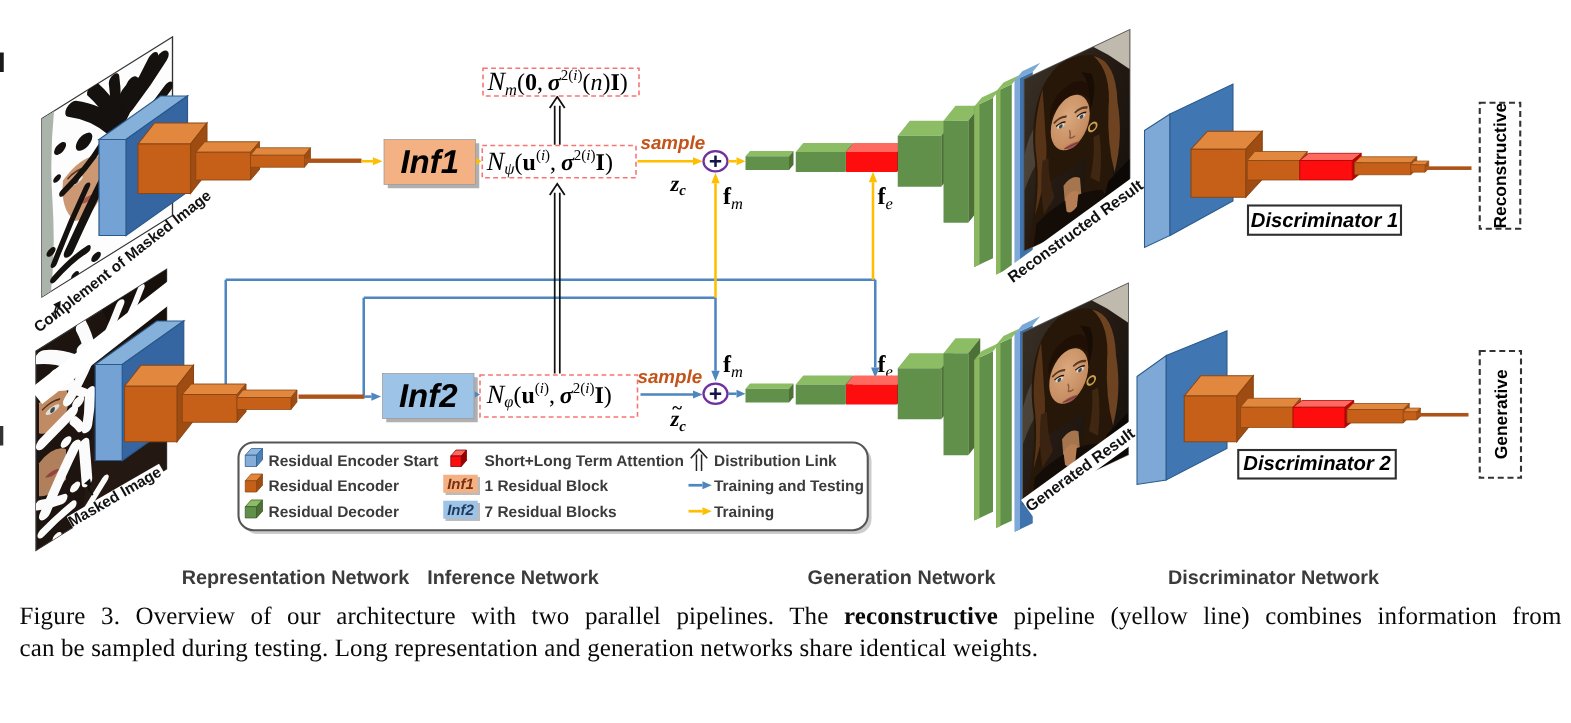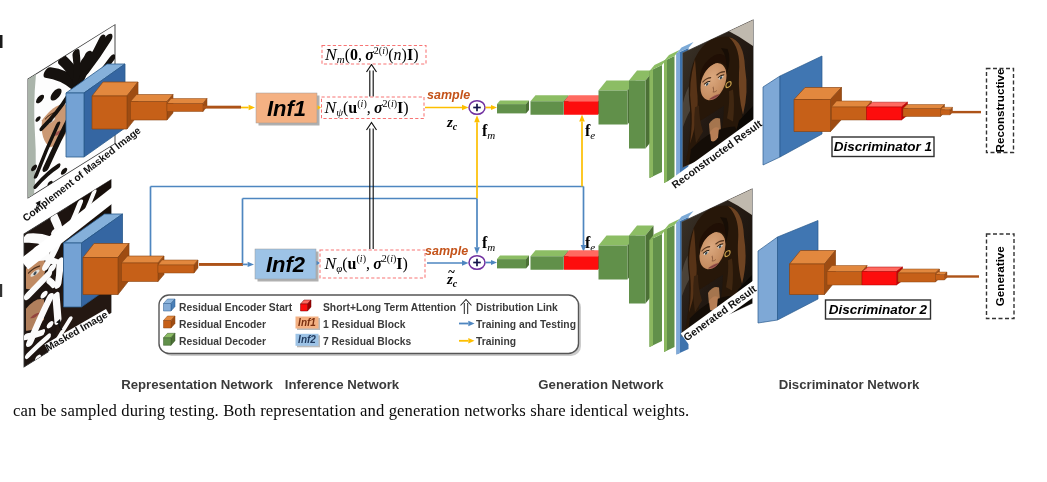--- a/index.html
+++ b/index.html
@@ -392,15 +392,16 @@
 <polygon points="474.5,340.8 468.3,343.5 468.3,338.1" fill="#fdbf00"></polygon>
 <text x="476.0" y="327.5" font-family="Liberation Sans, sans-serif" font-size="10.3" font-weight="bold" fill="#3b3b3b" text-anchor="start">Training and Testing</text>
 <text x="476.0" y="344.8" font-family="Liberation Sans, sans-serif" font-size="10.3" font-weight="bold" fill="#3b3b3b" text-anchor="start">Training</text>
 <text x="197.0" y="389.0" font-family="Liberation Sans, sans-serif" font-size="13.2" font-weight="bold" fill="#3b3b3b" text-anchor="middle">Representation Network</text>
 <text x="342.0" y="389.0" font-family="Liberation Sans, sans-serif" font-size="13.2" font-weight="bold" fill="#3b3b3b" text-anchor="middle">Inference Network</text>
 <text x="601.0" y="389.0" font-family="Liberation Sans, sans-serif" font-size="13.2" font-weight="bold" fill="#3b3b3b" text-anchor="middle">Generation Network</text>
 <text x="849.0" y="389.0" font-family="Liberation Sans, sans-serif" font-size="13.2" font-weight="bold" fill="#3b3b3b" text-anchor="middle">Discriminator Network</text>
 </svg>
 </div>
 <div class="cap">
-<div>can be sampled during testing. Both representation and generation networks share identical weights.</div>
+<div class="j">Figure 3. Overview of our architecture with two parallel pipelines. The <b>reconstructive</b> pipeline (yellow line) combines information from</div>
+<div>can be sampled during testing. Long representation and generation networks share identical weights.</div>
 </div>
 </div>
 
 </body></html>

